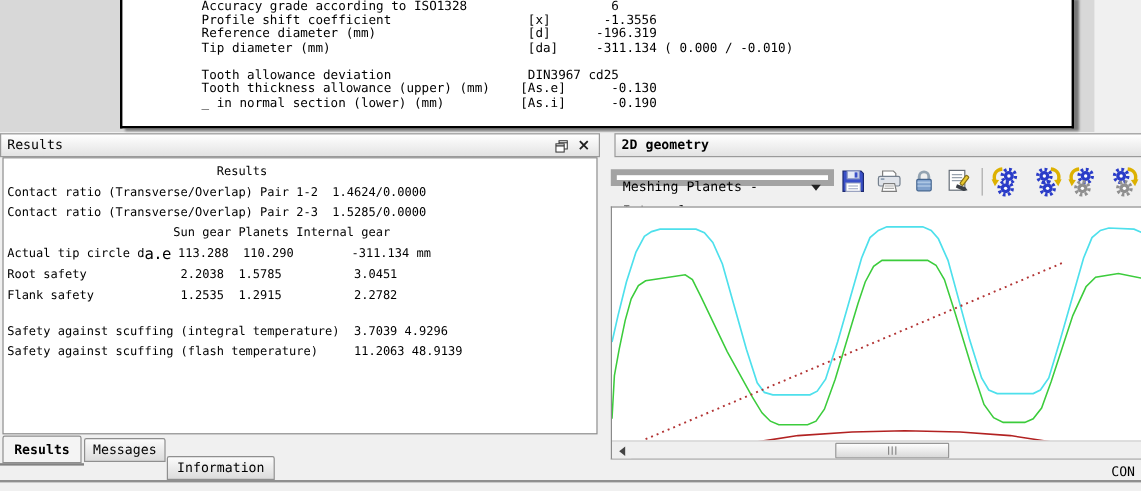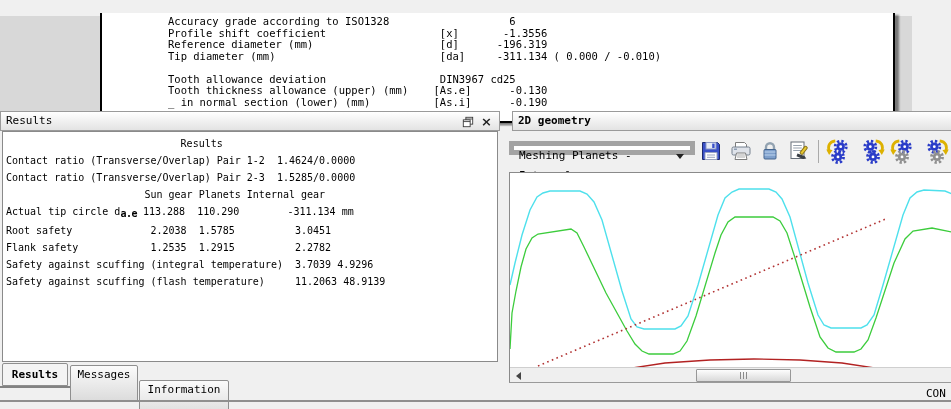--- a/index.html
+++ b/index.html
@@ -1,21 +1,21 @@
 <!DOCTYPE html>
 <html><head>
 <meta charset="utf-8">
 <style>
   * { margin:0; padding:0; box-sizing:border-box; }
   html,body { width:951px; height:409px; overflow:hidden; background:#f0f0f0;
               font-family:"Liberation Sans", sans-serif; }
   .abs { position:absolute; }
 
   
-  #report-area { left:0; top:16px; width:912px; height:110px; background:#d8d8d8; }
+  #report-area { left:0; top:0; width:912px; height:110px; background:#d8d8d8; }
   #report-page { position:absolute; left:100px; top:-3px; width:795px; height:110px;
                  background:#fff; border-left:2px solid #000; border-right:2px solid #000;
                  border-bottom:2px solid #000; box-shadow:4px 2px 2px rgba(0,0,0,.45); }
   #report-text { padding:3px 0 0 66px; font:10.5px/11.5px "DejaVu Sans Mono", monospace;
                  color:#000; }
   .rep-line { white-space:pre; height:11.5px; }
 
   
   .titlebar { height:20px; background:linear-gradient(#ffffff,#e3e3e3);
               border:1px solid #9a9a9a; font:11px/18px "DejaVu Sans Mono", monospace;
@@ -27,25 +27,25 @@
   #float-btn { right:24px; }
   #close-btn { right:5px; font:bold 13px/13px "DejaVu Sans", sans-serif; color:#222; }
 
   
   #results-content { left:2px; top:131px; width:496px; height:231px; background:#fff;
                      border:1px solid #8a8a8a; overflow:hidden; }
   #results-content .line { white-space:pre; font:10px/17px "DejaVu Sans Mono", monospace;
                            color:#000; }
   #results-content { padding:3px 0 0 3px; }
   .line.bold { font-weight:bold; }
-  .line.gap  { margin-top:0; }
-  .subsc { font-size:10px; vertical-align:-2px; letter-spacing:-0.5px;font-weight:bold; }
-
-  
-  .tab { position:absolute; top:365px; height:36px; font:11px/18px "DejaVu Sans Mono", monospace;
+  .line.gap  { margin-top:13px; }
+  .subsc { font-size:13px; vertical-align:-2px; letter-spacing:-0.5px; }
+
+  
+  .tab { position:absolute; top:365px; height:20px; font:11px/18px "DejaVu Sans Mono", monospace;
          text-align:center; background:linear-gradient(#fbfbfb,#dcdcdc);
          border:1px solid #8f8f8f; border-radius:2px 2px 0 0; color:#000; }
   #tab-results { left:2px; width:66px; top:363px; height:23px; background:#f4f4f4;
                  font-weight:bold; line-height:21px; z-index:2; }
   #tab-messages { left:70px; width:68px; }
   #tab-information { left:139px; width:90px;margin-top:15px; }
   #active-underline { left:0; top:386px; width:70px; height:2px; background:#828282; }
 
   
   #geom-toolbar { left:504px; top:132px; width:447px; height:39px; }

